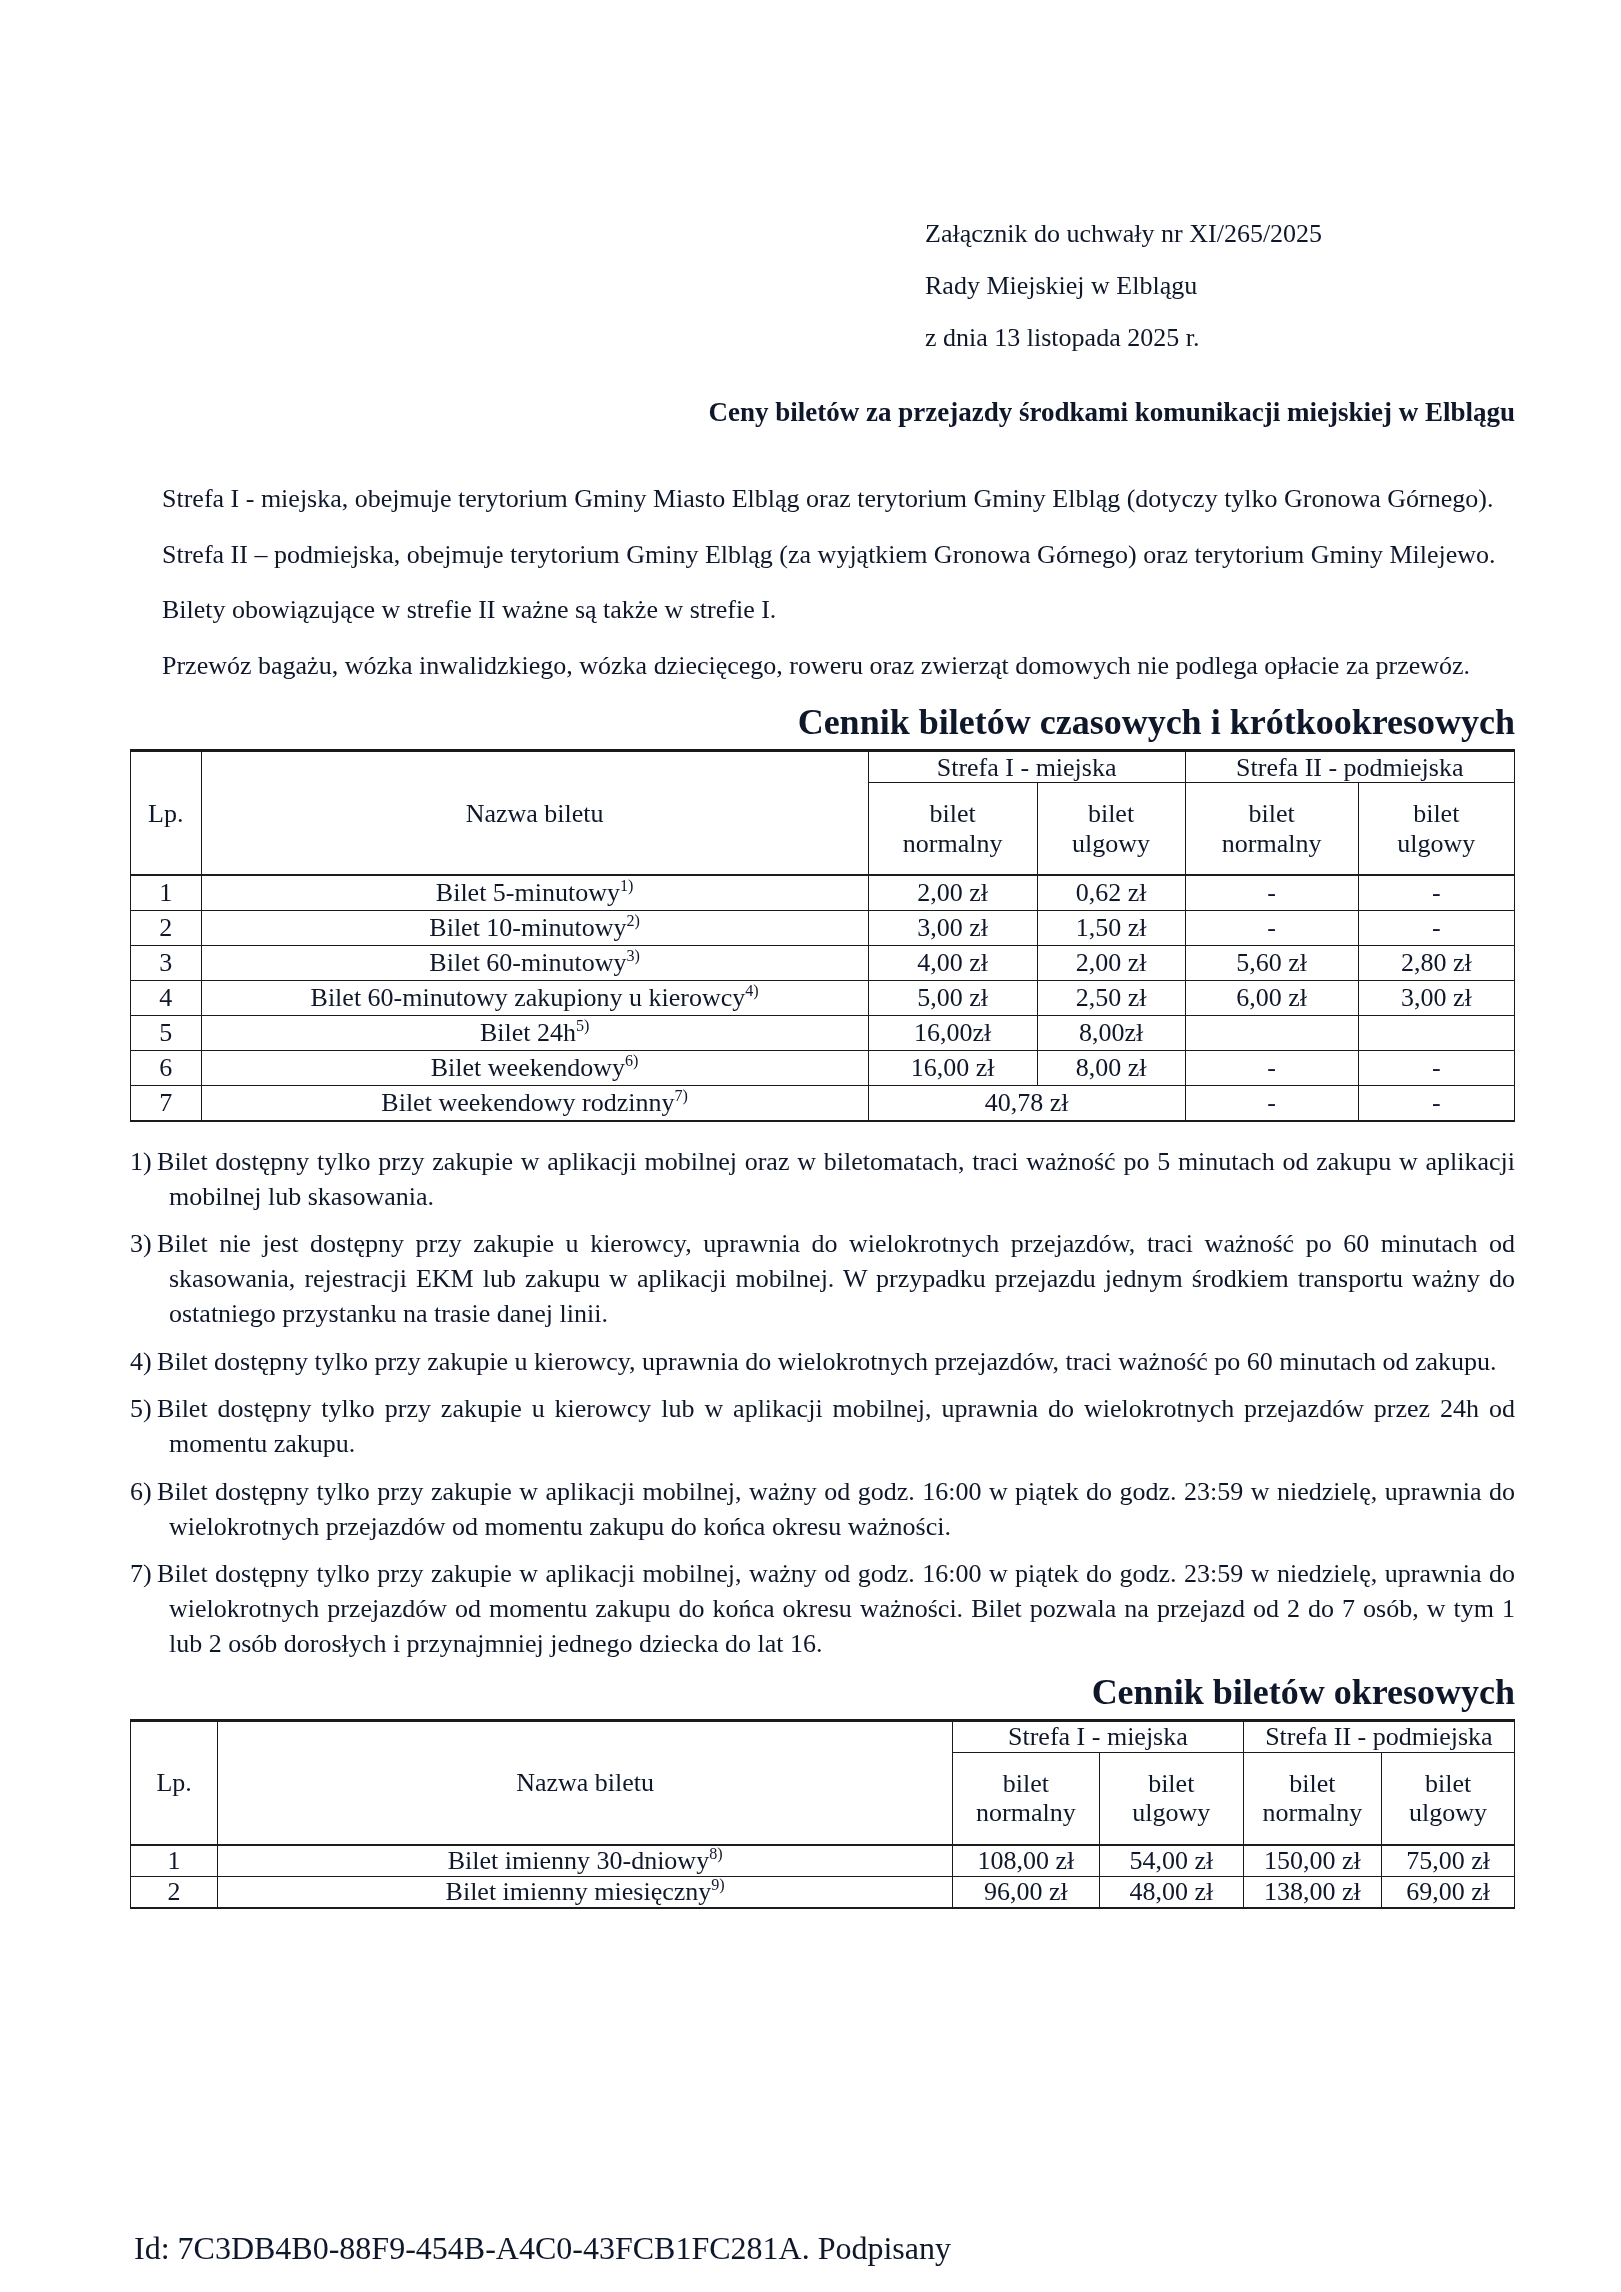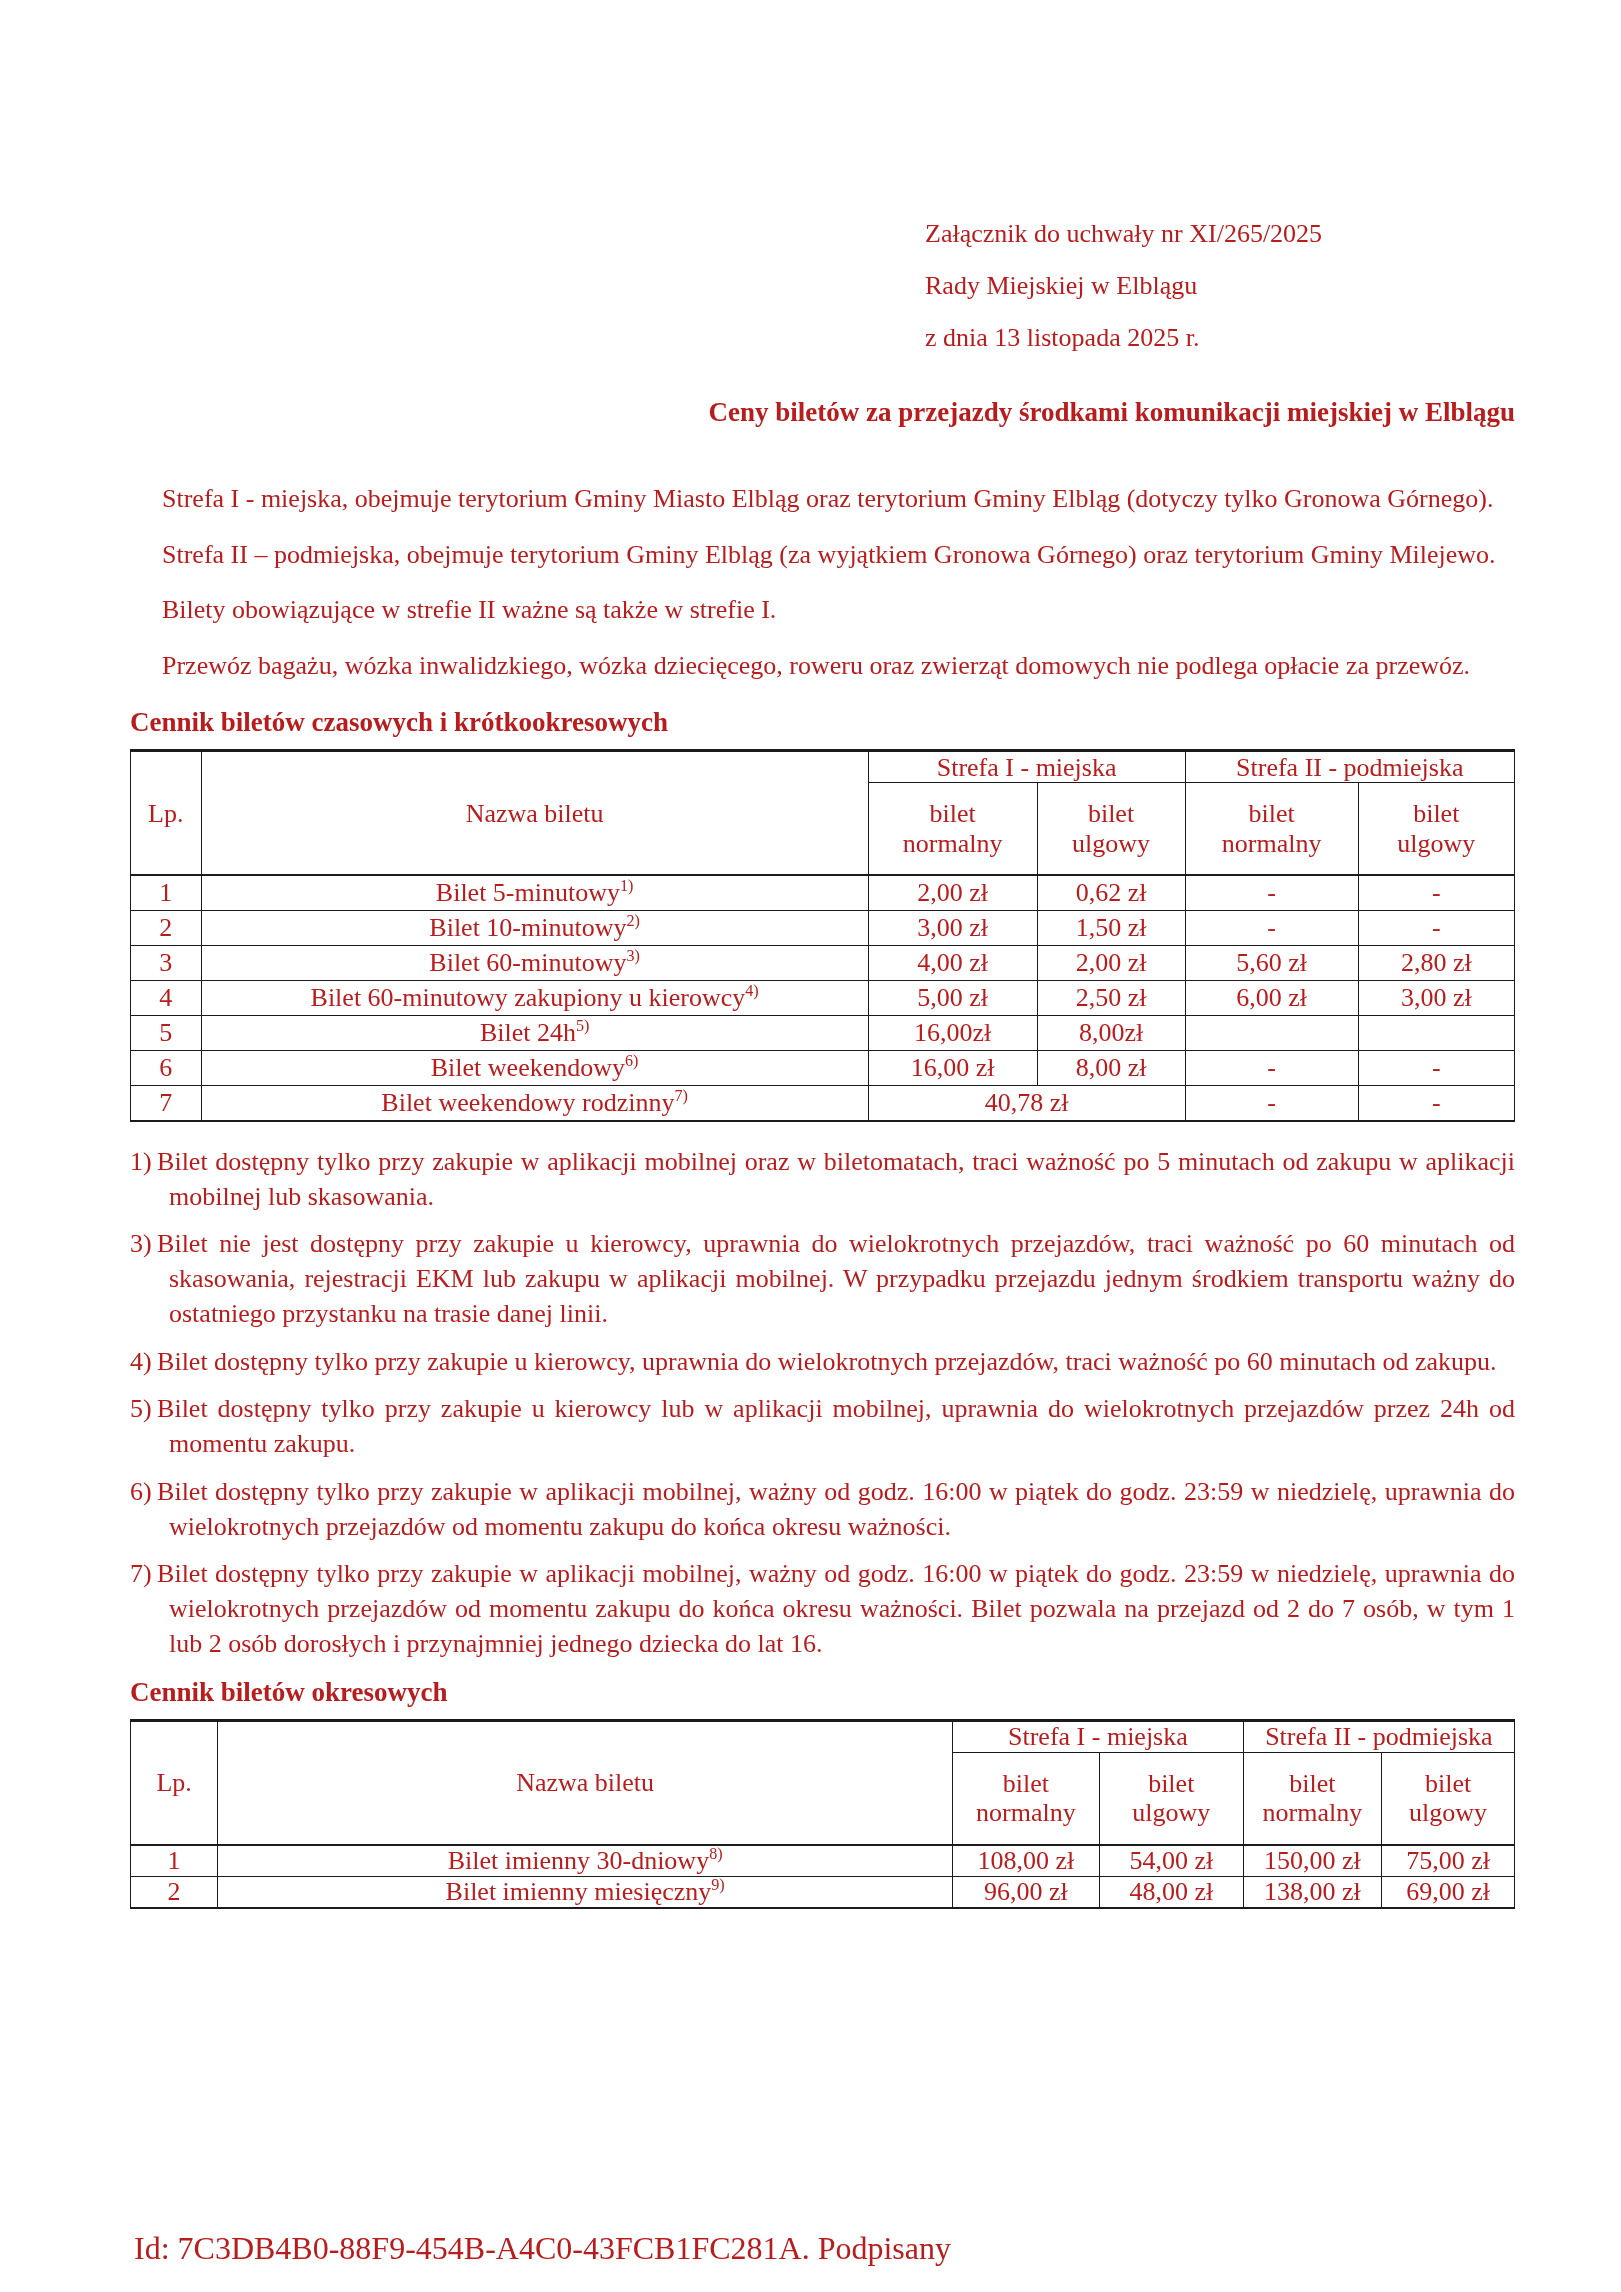--- a/index.html
+++ b/index.html
@@ -1,20 +1,20 @@
 <!DOCTYPE html>
 <html lang="pl" style="font-size:14.3px"><head>
 <meta charset="utf-8">
 <style>
   html,body { margin:0; padding:0; background:#ffffff; }
   .page {
     position:relative;
     width:1622px; height:2293px;
     background:#ffffff;
-    color:#b91c1c;
+    color:#0f172a;
     font-family:"Liberation Serif","DejaVu Serif",serif;
     font-size:26px;
     overflow:hidden;
   }
   .content { position:absolute; left:130px; top:0; width:1385px; }
 
   .attachment { margin:208px 0 0 795px; line-height:52px; }
   .att-line { white-space:nowrap; }
 
   .doc-title {
@@ -27,23 +27,23 @@
 
   .intro { margin-top:52px; }
   .intro p {
     margin:0 0 21.5px 0;
     text-indent:32px;
     text-align:justify;
     line-height:34px;
   }
 
   .table-caption {
-    text-align:left;
+    text-align:right;
     font-weight:bold;
-    font-size:27px;
+    font-size:36px;
     line-height:36px;
     margin:12.5px 0 9px 0;
   }
 
   table.price-table {
     width:100%;
     border-collapse:collapse;
     table-layout:fixed;
     border:1.8px solid #1b1b1b;
     border-top-width:3.6px;

